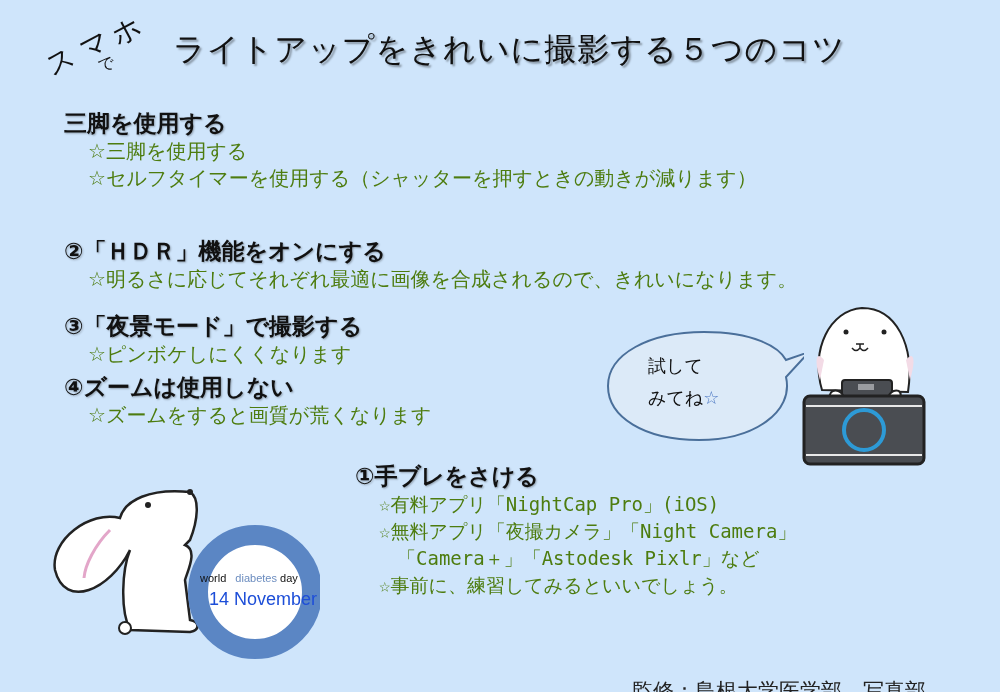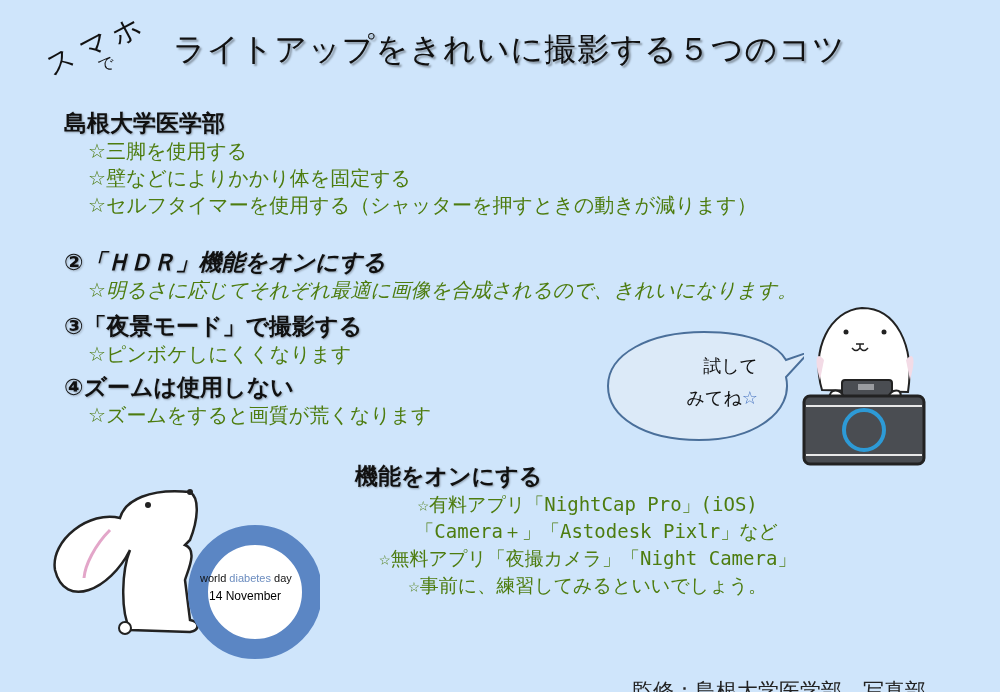--- a/index.html
+++ b/index.html
@@ -21,71 +21,70 @@
     left: 173px; top: 28px; font-size: 32px; font-weight: normal;
     letter-spacing: 1px; text-shadow: 2px 2px 2px rgba(0,0,0,0.35); white-space: nowrap; text-align: right;
   }
   .section { left: 64px; }
   .sec-head {
     font-size: 23px; font-weight: bold; white-space: nowrap;
     text-shadow: 1px 1px 2px rgba(0,0,0,0.3); line-height: 30px;
   }
   .sec-item { font-size: 20px; padding-left: 24px; line-height: 27px; white-space: nowrap; color: #4d7c0f; }
   .sec5 { left: 355px; }
-  .sec5 .sec-item { font-family: "DejaVu Sans Mono", "Liberation Mono", monospace; font-size: 19px; text-align: center; }
+  .sec5 .sec-item { font-family: "DejaVu Sans Mono", "Liberation Mono", monospace; font-size: 19px; }
   .indent2 { padding-left: 42px !important; }
   .footer { left: 632px; top: 677px; font-size: 21px; white-space: nowrap; color: #222; }
   .bubble { left: 604px; top: 322px; width: 200px; height: 125px; }
-  .bubble-text { left: 648px; top: 350px; font-size: 18px; text-align: right; line-height: 32px; width: 110px; }
+  .bubble-text { left: 648px; top: 350px; font-size: 18px; text-align: left; line-height: 32px; width: 110px; }
   .bubble-star { color: #4a76c2; }
   .bunny-camera { left: 800px; top: 300px; width: 130px; height: 170px; }
   .bunny-logo { left: 40px; top: 470px; width: 280px; height: 190px; }
   .logo-text1 { left: 200px; top: 572px; font-size: 11px; white-space: nowrap; font-family: "Liberation Sans", sans-serif; }
-  .logo-text1 .blue { color: #6b8cbf; }
-  .logo-text2 { left: 209px; top: 589px; font-size: 12px; color: #000000; white-space: nowrap; font-family: "Liberation Sans", sans-serif; }
+  .logo-text1 .blue { color: #6b8cbf; margin-left: 6px; }
+  .logo-text2 { left: 209px; top: 589px; font-size: 18px; color: #1d4ed8; white-space: nowrap; font-family: "Liberation Sans", sans-serif; }
 </style>
 </head>
 <body>
 
 <div class="abs smartphone-deco">
   <span class="sp1">ス</span>
   <span class="sp2">マ</span>
   <span class="sp3">ホ</span>
   <span class="sp-de">で</span>
 </div>
 
 <div class="abs title">ライトアップをきれいに撮影する５つのコツ</div>
 
 <div class="abs section" style="top:108px;">
-  <div class="sec-head">島根大学医学部</div>
+  <div class="sec-head">三脚を使用する</div>
   <div class="sec-item">☆三脚を使用する</div>
-  <div class="sec-item">☆壁などによりかかり体を固定する</div>
   <div class="sec-item">☆セルフタイマーを使用する（シャッターを押すときの動きが減ります）</div>
 </div>
 
-<div class="abs section" style="top:247px;font-style:italic;">
+<div class="abs section" style="top:236px;">
   <div class="sec-head">②「ＨＤＲ」機能をオンにする</div>
   <div class="sec-item">☆明るさに応じてそれぞれ最適に画像を合成されるので、きれいになります。</div>
 </div>
 
 <div class="abs section" style="top:311px;">
   <div class="sec-head">③「夜景モード」で撮影する</div>
   <div class="sec-item">☆ピンボケしにくくなります</div>
 </div>
 
 <div class="abs section" style="top:372px;">
   <div class="sec-head">④ズームは使用しない</div>
   <div class="sec-item">☆ズームをすると画質が荒くなります</div>
 </div>
 
 <div class="abs section sec5" style="top:461px;">
-  <div class="sec-head">機能をオンにする</div>
+  <div class="sec-head">①手ブレをさける</div>
   <div class="sec-item">☆有料アプリ「NightCap Pro」(iOS)</div>
+  <div class="sec-item">☆無料アプリ「夜撮カメラ」「Night Camera」</div>
   <div class="sec-item indent2">「Camera＋」「Astodesk Pixlr」など</div>
-  <div class="sec-item">☆無料アプリ「夜撮カメラ」「Night Camera」</div>
   <div class="sec-item">☆事前に、練習してみるといいでしょう。</div>
 </div>
 
 <svg class="abs bubble" viewBox="0 0 200 125">
   <path d="M100,10 C150,10 175,25 182,38 L205,30 L182,55 C190,90 150,118 95,118 C40,118 4,95 4,64 C4,32 45,10 100,10 Z" fill="#dceaf8" stroke="#4a6f9a" stroke-width="2"></path>
 </svg>
 <div class="abs bubble-text">
   <div>試して</div>
   <div><span>みてね</span><span class="bubble-star">☆</span></div>
 </div>

